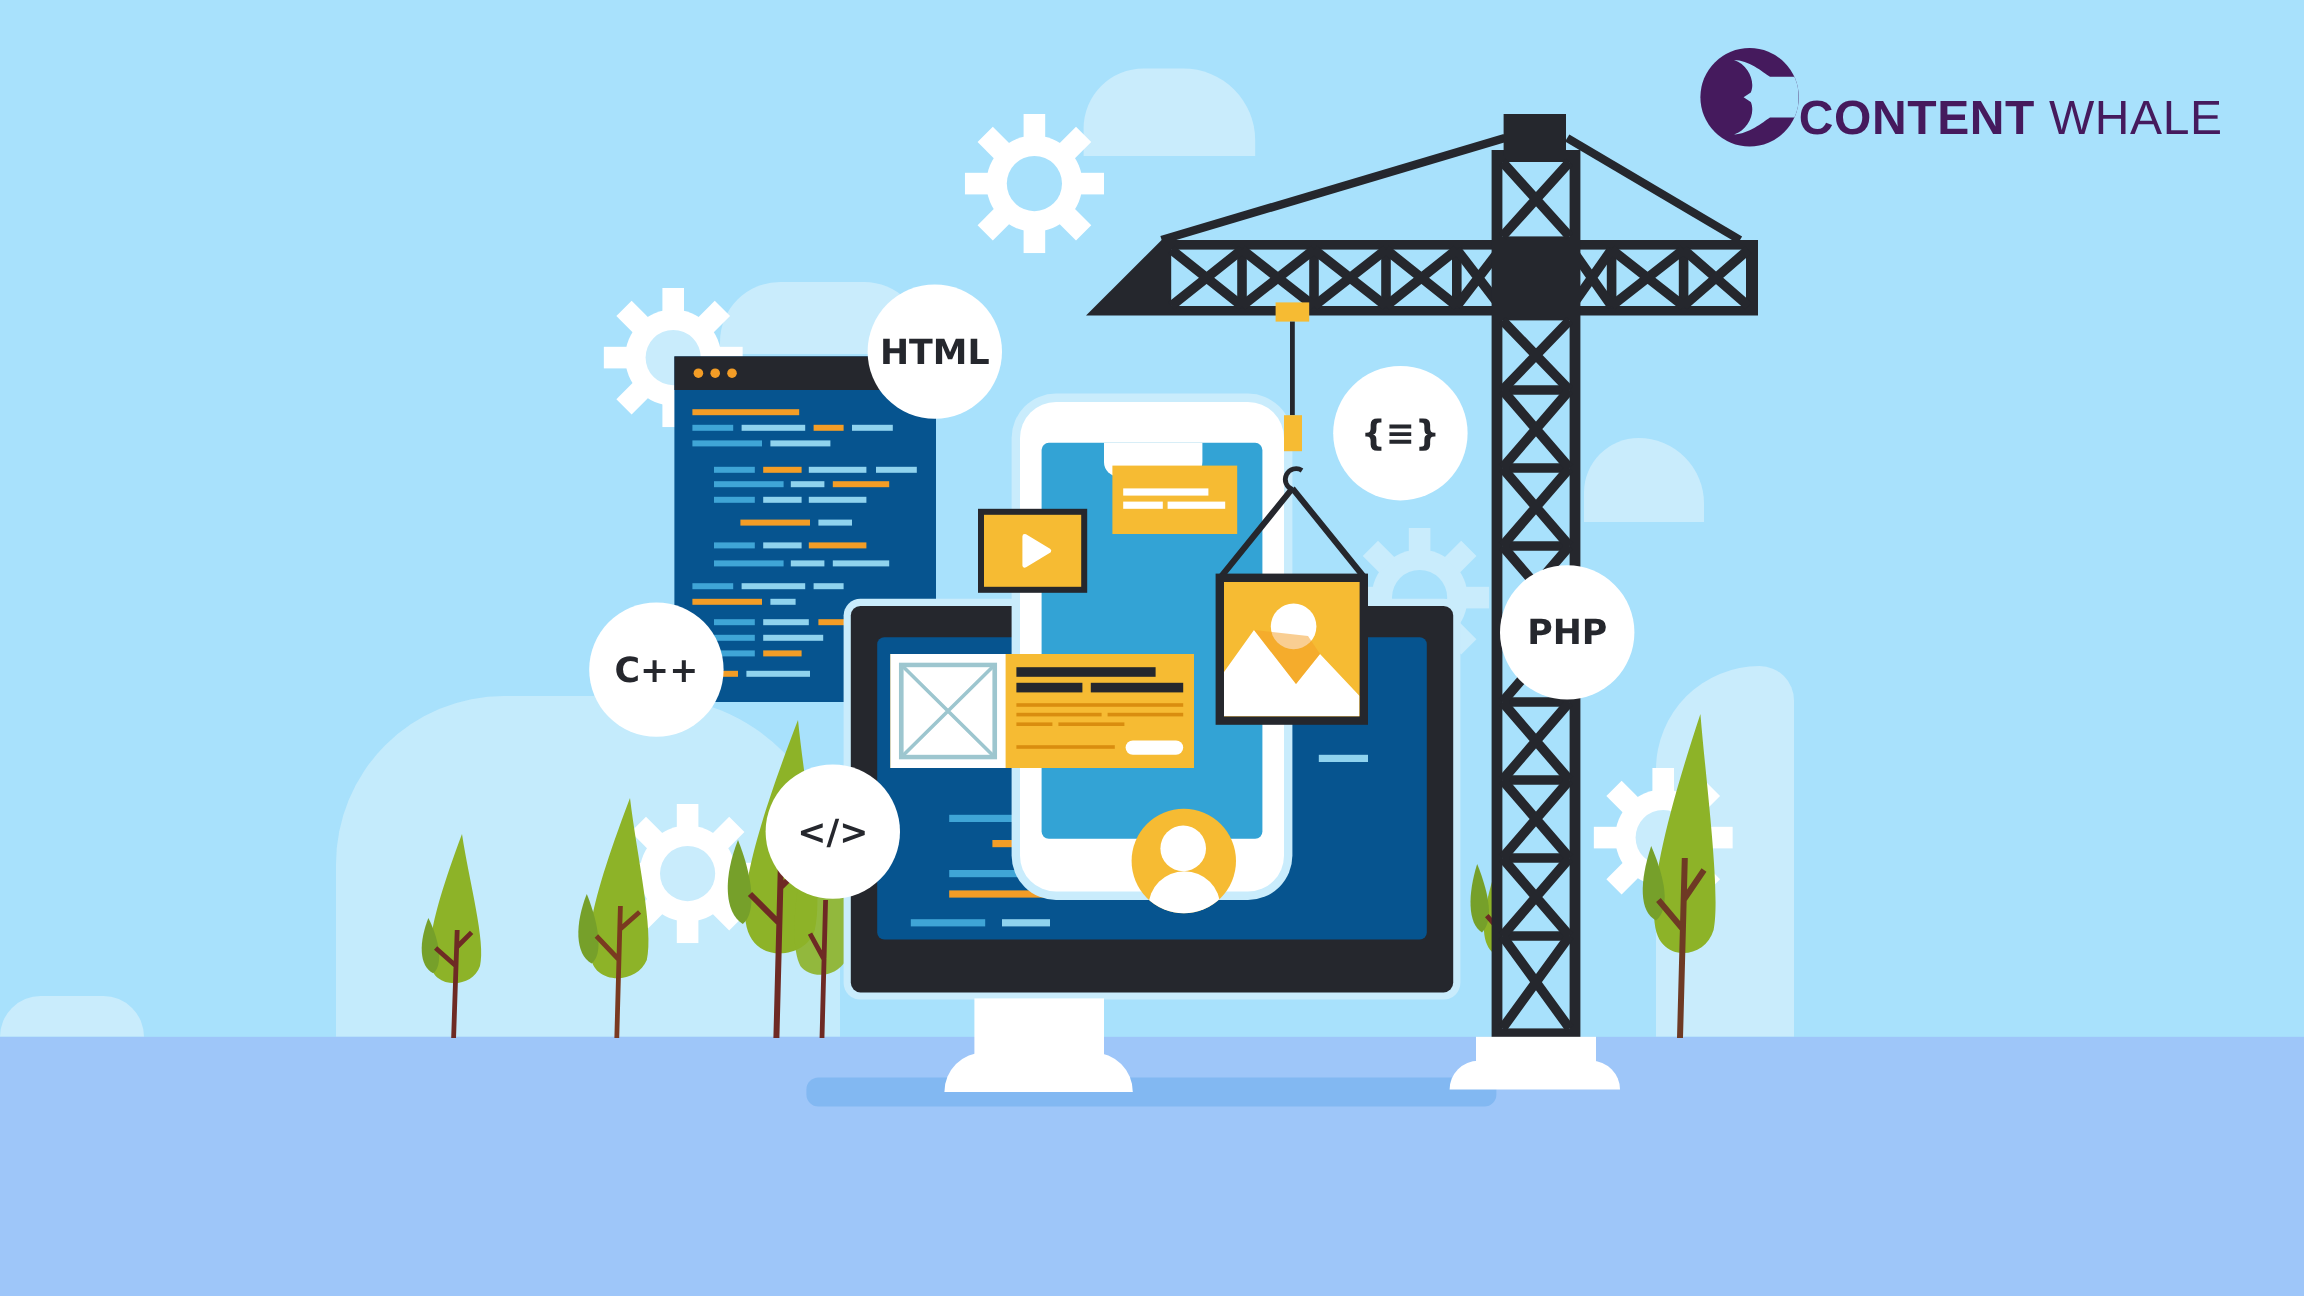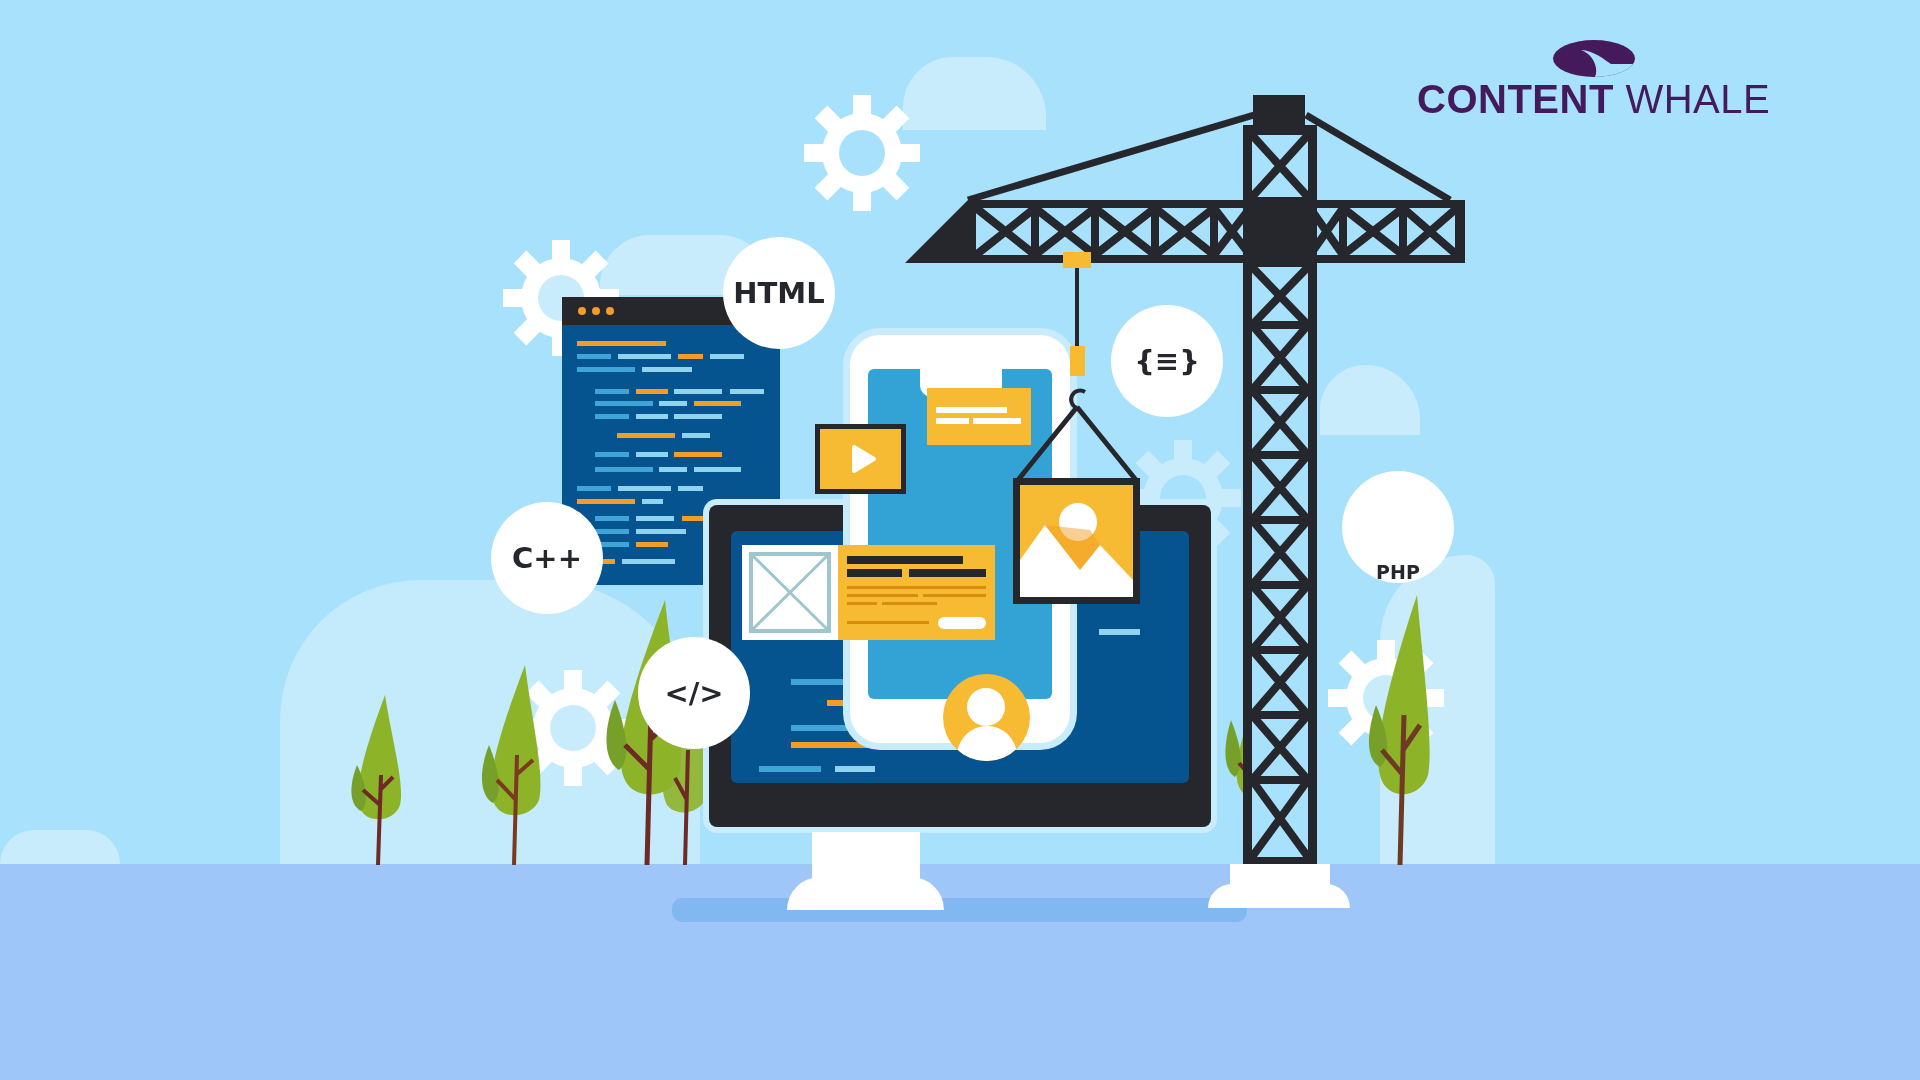--- a/index.html
+++ b/index.html
@@ -2,21 +2,21 @@
 <html><head>
 <meta charset="utf-8">
 <style>
   html, body { margin:0; padding:0; }
   body { width:1920px; height:1080px; overflow:hidden; background:#a8e1fc; position:relative; font-family:"DejaVu Sans", sans-serif; }
   .abs { position:absolute; }
   .sky { left:0; top:0; width:1920px; height:864px; background:#a8e1fc; }
   .ground { left:0; top:864px; width:1920px; height:216px; background:#9ec6f9; }
   .ground-shadow { left:672px; top:898px; width:575px; height:24px; background:#82b8f2; border-radius:10px; }
   .cloud { background:#c9ecfc; border-radius:60px 60px 0 0; }
-  .logo { left:1417px; top:40px; height:82px; display:flex; align-items:center; gap:0;flex-direction:column; }
+  .logo { left:1417px; top:40px; height:82px; display:flex; align-items:flex-end; gap:0; }
   .logo-mark { width:82px; height:82px; border-radius:50%; background:#451a5d; position:relative; overflow:hidden; }
   .logo-text { font-family:"Liberation Sans", sans-serif; font-size:40px; color:#451a5d; letter-spacing:0.5px; }
   .logo-text b { font-weight:700; }
   .logo-text span.light { font-weight:400; }
   .bubble { background:#fff; border-radius:50%; display:flex; align-items:center; justify-content:center; font-family:"DejaVu Sans", sans-serif; font-weight:700; color:#25272d; }
   .code-window { left:562px; top:297px; width:218px; height:288px; background:#06548f; }
   .code-bar { height:28px; background:#25272d; display:flex; align-items:center; gap:6px; padding-left:16px; }
   .dot { width:8px; height:8px; border-radius:50%; background:#f39d26; }
   .line { position:absolute; height:5px; }
   .o { background:#f39d26; } .lb { background:#3fa5d6; } .xb { background:#8fd3ee; }
@@ -326,21 +326,21 @@
   </div>
 <div class="abs bubble" style="left:491px;top:502px;width:112px;height:112px;font-size:29px;">
     <span>C++</span>
   </div>
 <div class="abs bubble" style="left:638px;top:637px;width:112px;height:112px;font-size:29px;">
     <span>&lt;/&gt;</span>
   </div>
 <div class="abs bubble" style="left:1111px;top:305px;width:112px;height:112px;font-size:29px;">
     <span>{≡}</span>
   </div>
-<div class="abs bubble" style="left:1342px;top:471px;width:112px;height:112px;font-size:19px;align-items:flex-end;">
+<div class="abs bubble" style="left:1250px;top:471px;width:112px;height:112px;font-size:29px;">
     <span>PHP</span>
   </div>
 
 <div class="abs logo">
   <div class="logo-mark">
     <svg width="82" height="82" viewBox="0 0 82 82">
         <path d="M28 10 C40 14 46 28 42 37 L36 41 L42 45 C46 54 40 68 28 72 C40 72 52 62 58 58 L82 58 L82 24 L58 24 C52 20 40 10 28 10Z" fill="#a8e1fc"></path>
       </svg>
   </div>
   <div class="logo-text">

